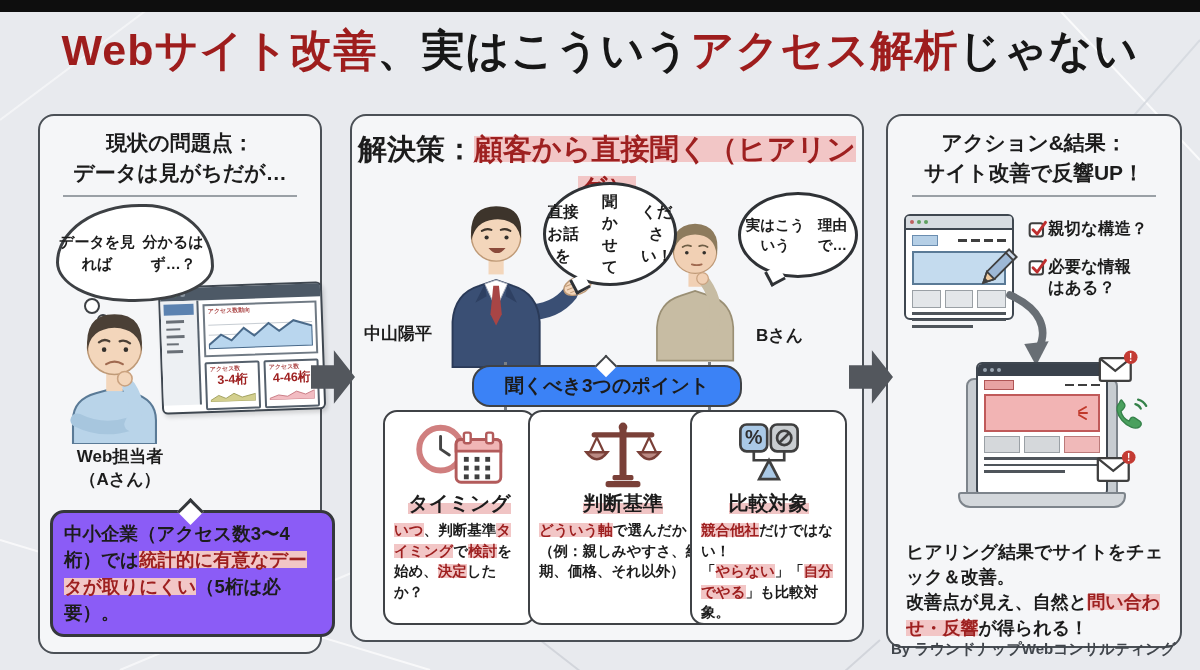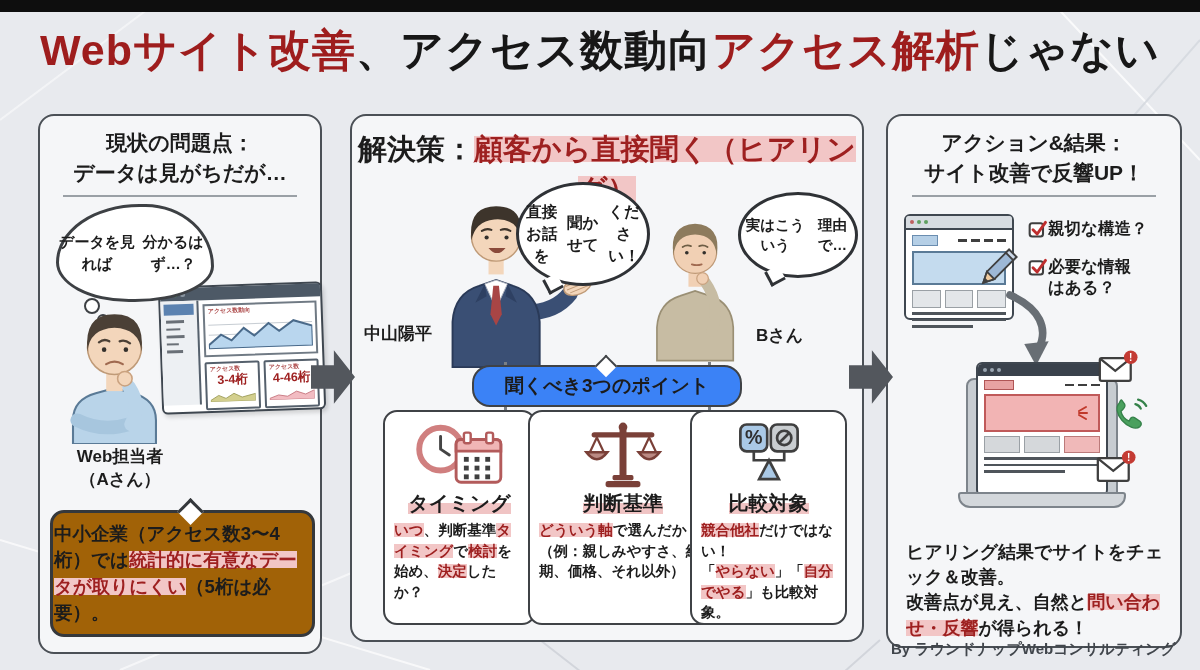--- a/index.html
+++ b/index.html
@@ -47,42 +47,42 @@
   .mock-side .sel{height:11px;background:#5b82b0;margin-bottom:5px;}
   .mock-side .ln{height:2.5px;background:#6a7077;margin:5px 2px;}
   .mock-main{flex:1;padding:4px;}
   .chartbox{border:2px solid #707a84;padding:2px 3px;background:#fff;}
   .chartbox .lbl, .statcard .lbl{font-size:6px;color:#b05050;font-weight:700;line-height:1.2;}
   .statrow{display:flex;gap:4px;margin-top:5px;}
   .statcard{flex:1;border:2px solid #55606c;border-radius:2px;padding:2px 3px;background:#fff;}
   .statcard .val{font-size:12.5px;font-weight:800;color:#9e2020;text-align:center;line-height:1.2;}
   .person-name{position:absolute;left:0;top:330px;width:160px;text-align:center;font-size:17px;font-weight:800;line-height:1.35;}
   .note{
-    position:absolute;left:10px;top:394px;width:257px;background:#a16207;border:3px solid #35383c;border-radius:14px;
-    padding:8px 1px;font-size:18.5px;font-weight:800;line-height:1.42;z-index:2;
+    position:absolute;left:10px;top:394px;width:257px;background:#8b5cf6;border:3px solid #35383c;border-radius:14px;
+    padding:8px 11px;font-size:18.5px;font-weight:800;line-height:1.42;z-index:2;
   }
   .note::before{
     content:'';position:absolute;top:-11px;left:128px;width:16px;height:16px;background:#fff;
     border-left:3px solid #35383c;border-top:3px solid #35383c;transform:rotate(45deg);
   }
   
   #mid-panel{left:350px;top:114px;width:510px;height:524px;}
   .mid-heading{text-align:center;font-size:29px;font-weight:800;padding-top:14px;}
   .consultant{position:absolute;left:74px;top:80px;width:180px;height:172px;}
   .customer{position:absolute;left:290px;top:88px;width:112px;height:168px;}
   .speech{
     position:absolute;background:#fff;border:3px solid #2f3236;border-radius:50%;
     display:flex;align-items:center;justify-content:center;text-align:center;
     font-weight:800;z-index:2;line-height:1.4;
   }
   .speech::after{
     content:'';position:absolute;bottom:-9px;left:26px;width:13px;height:13px;background:#fff;
     border-right:3px solid #2f3236;border-bottom:3px solid #2f3236;transform:rotate(62deg);
   }
-  #bubble1{left:164px;top:66px;width:128px;height:98px;font-size:15.5px;}
+  #bubble1{left:191px;top:66px;width:128px;height:98px;font-size:15.5px;gap:8px;}
   #bubble2{left:386px;top:76px;width:114px;height:80px;font-size:14.5px;}
   .fig-name{position:absolute;font-size:17px;font-weight:800;}
   #name1{left:12px;top:206px;}
   #name2{left:404px;top:208px;}
   .connector{position:absolute;width:3px;background:#7a7f85;top:246px;height:54px;z-index:0;}
   .points-banner{
     position:absolute;left:120px;top:249px;width:266px;height:38px;background:#3b82f6;
     border:2.5px solid #3f4246;border-radius:18px;display:flex;align-items:center;justify-content:center;
     font-size:19px;font-weight:800;z-index:2;
   }
@@ -160,21 +160,21 @@
   <line x1="540" y1="640" x2="720" y2="780" stroke="#c9cdd4" stroke-width="2" opacity="0.7"></line>
   <line x1="880" y1="640" x2="700" y2="800" stroke="#c9cdd4" stroke-width="2" opacity="0.7"></line>
   <line x1="1050" y1="0" x2="1200" y2="160" stroke="#ffffff" stroke-width="2" opacity="0.8"></line>
   <line x1="1200" y1="40" x2="1060" y2="200" stroke="#d4d8de" stroke-width="2" opacity="0.8"></line>
   <line x1="0" y1="120" x2="160" y2="0" stroke="#ffffff" stroke-width="2" opacity="0.5"></line>
   <path d="M1163,588 l8,10 l-8,10 l-8,-10 Z" fill="#ffffff" opacity="0.9"></path>
 </svg>
 
 <div class="topbar"></div>
 
-<div class="title"><span class="red">Webサイト改善</span><span>、アクセス数動向</span><span class="red">アクセス解析</span><span>じゃない</span></div>
+<div class="title"><span class="red">Webサイト改善</span><span>、実はこういう</span><span class="red">アクセス解析</span><span>じゃない</span></div>
 
 <div class="panel" id="left-panel">
   <div class="panel-heading">
     <span>現状の問題点：</span><br>
     <span>データは見がちだが…</span>
   </div>
   <div class="divider" style="width:234px;"></div>
 
   <div class="cloud">
       <span>データを見れば</span>

